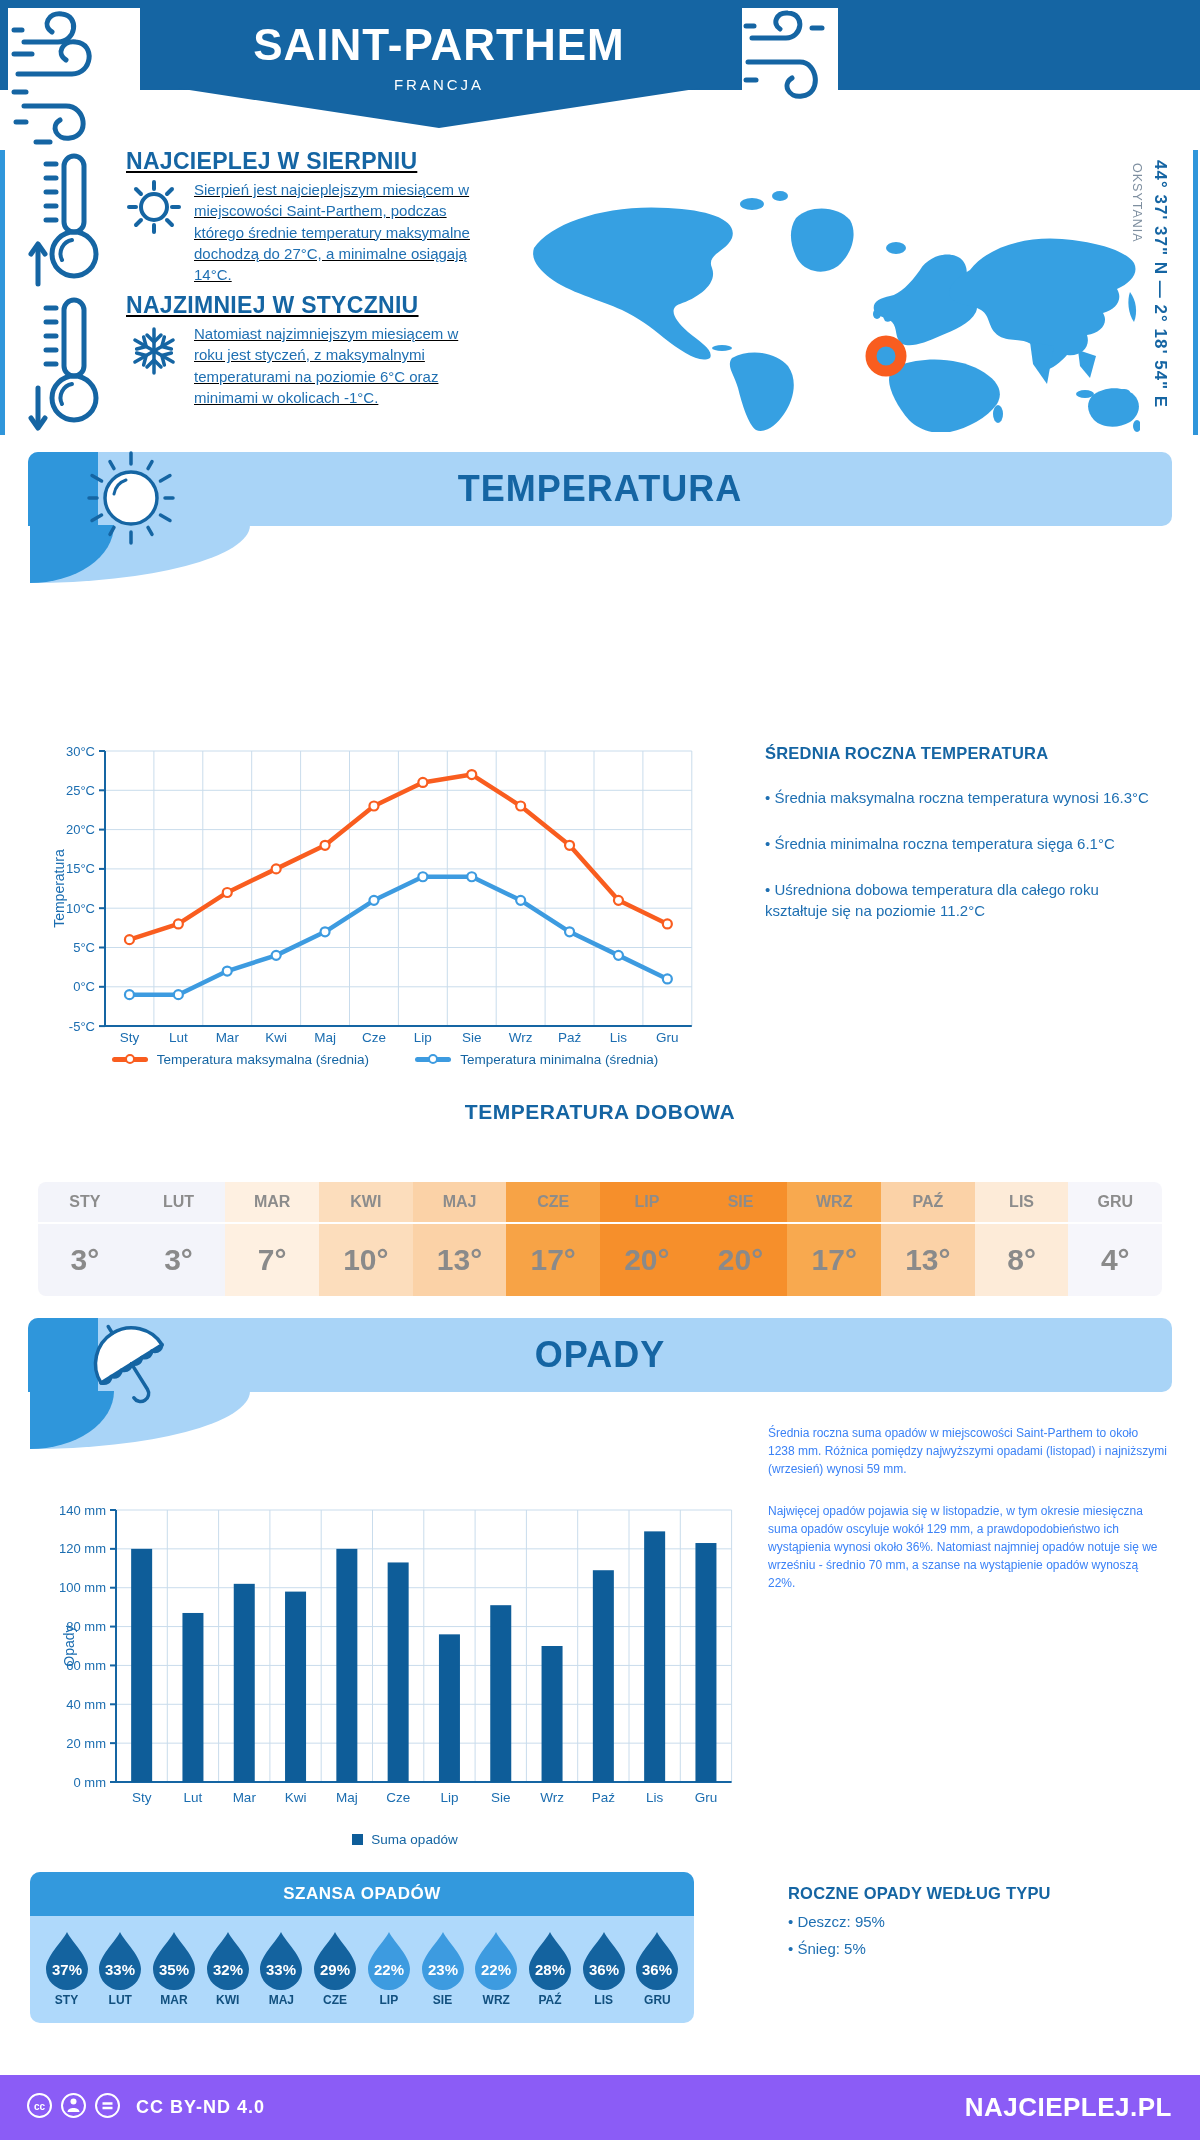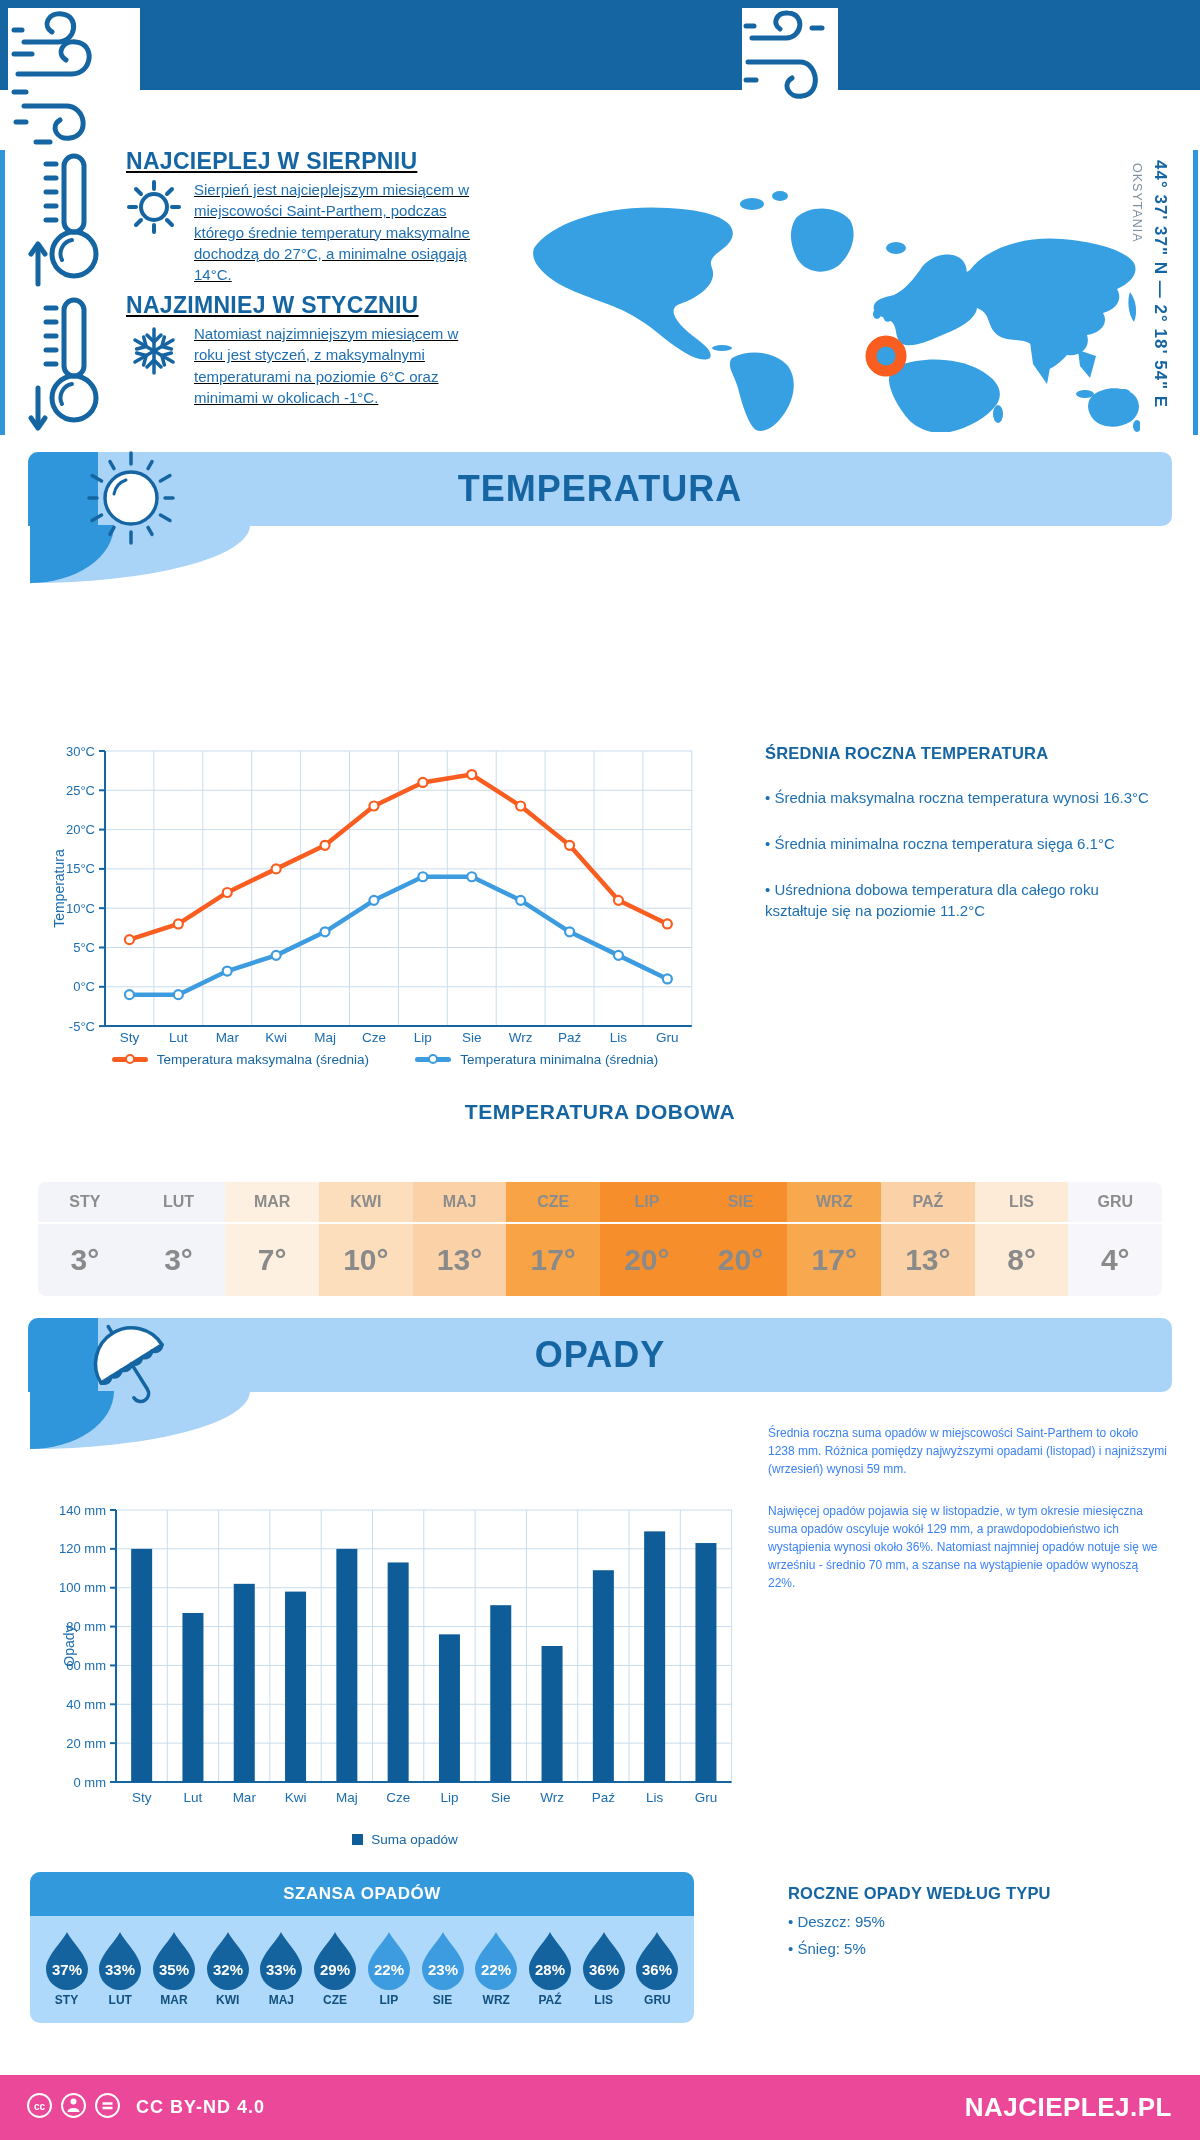--- a/index.html
+++ b/index.html
@@ -85,21 +85,21 @@
   
   .chance{position:absolute;left:30px;top:1872px;width:664px;background:#AFD9FB;border-radius:10px;}
   .chance-h{height:44px;line-height:44px;background:#3399DD;border-radius:10px 10px 0 0;text-align:center;
     color:#fff;font-weight:bold;font-size:17px;letter-spacing:.5px;}
   .drops{display:flex;justify-content:space-between;padding:14px 12px 16px;}
   .drop{width:49px;text-align:center;}
   .drop svg{display:block;margin:0 auto;}
   .drop-label{margin-top:3px;font-size:12px;font-weight:bold;color:#11507F;}
 
   
-  .footer{position:absolute;left:0;top:2075px;width:1200px;height:65px;background:#ec4899;color:#fff;}
+  .footer{position:absolute;left:0;top:2075px;width:1200px;height:65px;background:#8b5cf6;color:#fff;}
   .cc{position:absolute;left:26px;top:0;height:65px;display:flex;align-items:center;gap:7px;}
   .cc-text{font-size:18px;font-weight:bold;letter-spacing:1px;margin-left:8px;}
   .site{position:absolute;right:28px;top:0;line-height:65px;font-size:26px;font-weight:bold;letter-spacing:.5px;}
 </style>
 </head>
 <body>
 
 <div class="page">
 
   <div class="top-band"></div>
@@ -120,20 +120,24 @@
   <div class="wind-box wind-right">
     <span>
       <svg width="96" height="104" viewBox="0 0 96 104" fill="none" stroke="#1565A3" stroke-width="5" stroke-linecap="round">
         <path d="M10 30 H44 C60 30 64 6 46 5 C34 4 30 16 38 21"></path>
         <path d="M4 18 H12"></path>
         <path d="M6 54 H58 C76 54 80 86 60 88 C46 90 40 76 50 70"></path>
         <path d="M4 72 H14"></path>
           <path d="M70 20 H80"></path>
       </svg>
     </span>
+  </div>
+  <div class="title-banner">
+    <div class="main-title">SAINT-PARTHEM</div>
+    <div class="sub-title">FRANCJA</div>
   </div>
   <div class="edge-line left-line"></div>
   <div class="edge-line right-line"></div>
 
   <div class="hl hl-warm">
     <div class="hl-thermo">
       <svg width="92" height="150" viewBox="0 0 92 150" fill="none" stroke="#1565A3" stroke-width="5" stroke-linecap="round" stroke-linejoin="round">
         <rect x="36" y="8" width="20" height="76" rx="10"></rect>
         <circle cx="46" cy="106" r="22"></circle>
         <path d="M34 112 A14 14 0 0 1 44 92" stroke-width="4"></path>

